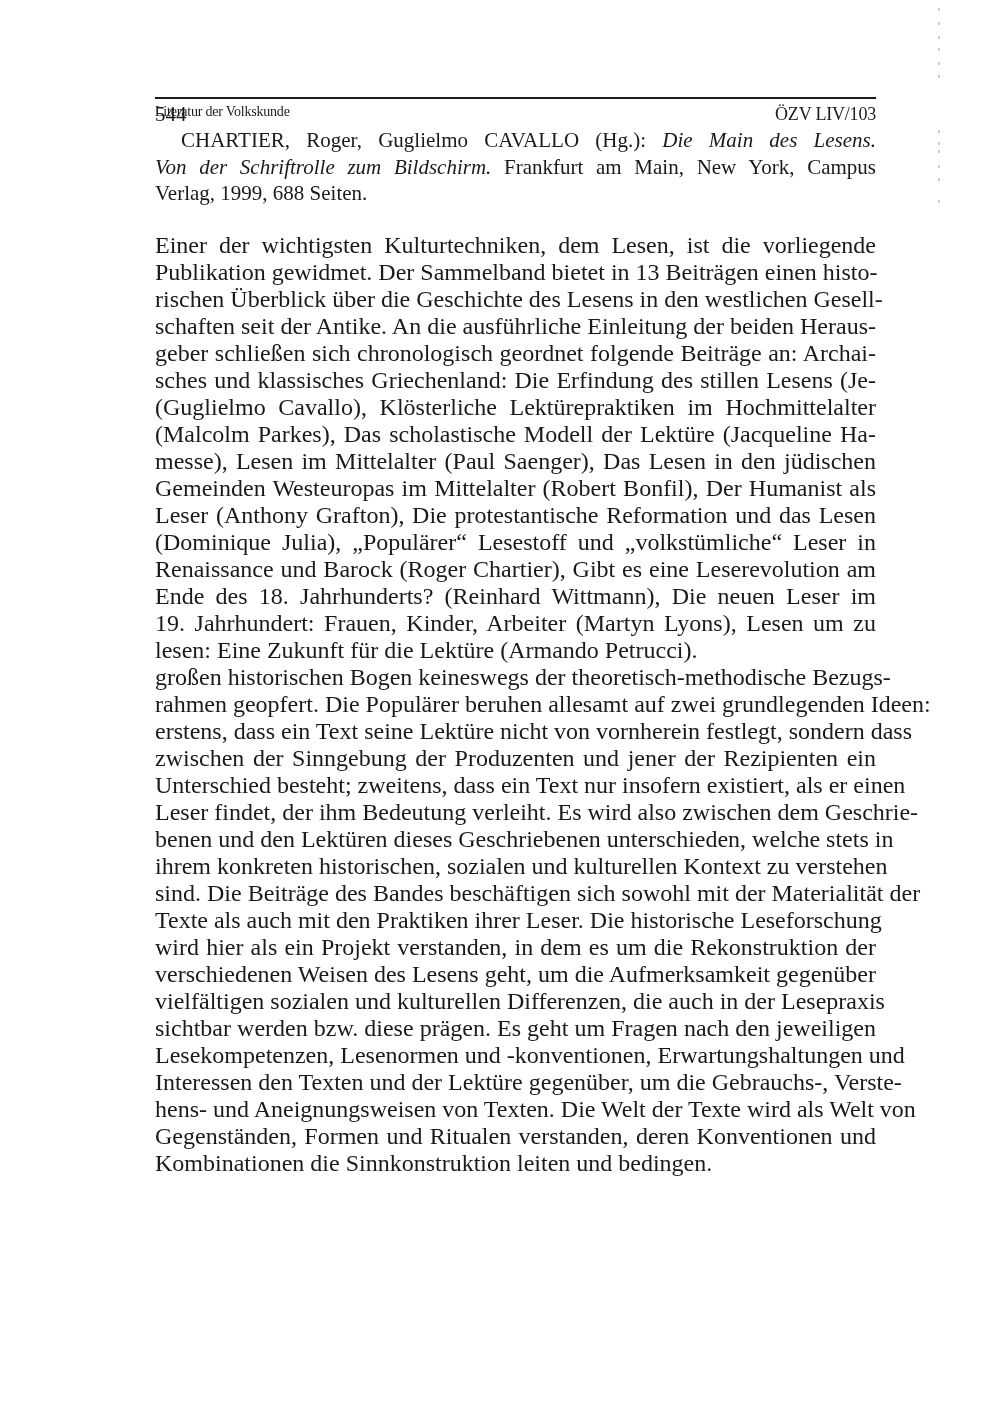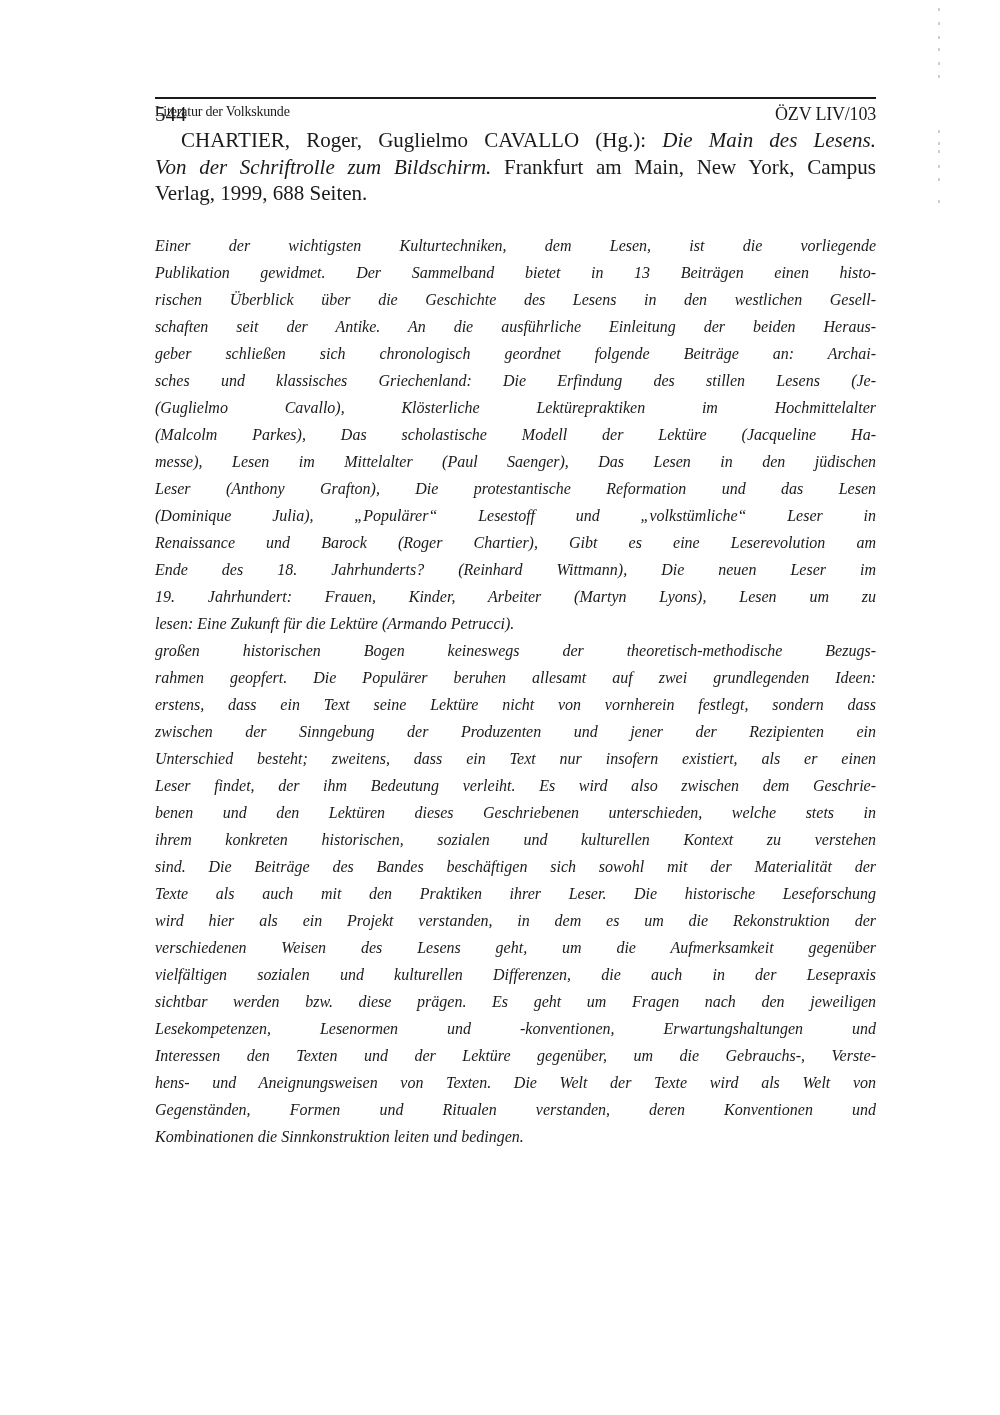--- a/index.html
+++ b/index.html
@@ -65,23 +65,22 @@
       left: 0;
       width: 721px;
       font-size: 21px;
       line-height: 26.5px;
     }
     .body-text {
       position: absolute;
       top: 232px;
       left: 0;
       width: 721px;
-      font-size: 16px;
+      font-size: 24px;
       line-height: 27px;
-      font-style: italic;
     }
     .line {
       display: block;
       white-space: nowrap;
       text-align: justify;
       text-align-last: justify;
       height: 27px;
     }
     .citation .line { height: 26.5px; }
     .line.last {
@@ -131,20 +130,21 @@
     <div>
       <span class="line">Einer der wichtigsten Kulturtechniken, dem Lesen, ist die vorliegende</span>
       <span class="line">Publikation gewidmet. Der Sammelband bietet in 13 Beiträgen einen histo-</span>
       <span class="line">rischen Überblick über die Geschichte des Lesens in den westlichen Gesell-</span>
       <span class="line">schaften seit der Antike. An die ausführliche Einleitung der beiden Heraus-</span>
       <span class="line">geber schließen sich chronologisch geordnet folgende Beiträge an: Archai-</span>
       <span class="line">sches und klassisches Griechenland: Die Erfindung des stillen Lesens (Je-</span>
       <span class="line">(Guglielmo Cavallo), Klösterliche Lektürepraktiken im Hochmittelalter</span>
       <span class="line">(Malcolm Parkes), Das scholastische Modell der Lektüre (Jacqueline Ha-</span>
       <span class="line">messe), Lesen im Mittelalter (Paul Saenger), Das Lesen in den jüdischen</span>
+      <span class="line">Gemeinden Westeuropas im Mittelalter (Robert Bonfil), Der Humanist als</span>
       <span class="line">Leser (Anthony Grafton), Die protestantische Reformation und das Lesen</span>
       <span class="line">(Dominique Julia), „Populärer“ Lesestoff und „volkstümliche“ Leser in</span>
       <span class="line">Renaissance und Barock (Roger Chartier), Gibt es eine Leserevolution am</span>
       <span class="line">Ende des 18. Jahrhunderts? (Reinhard Wittmann), Die neuen Leser im</span>
       <span class="line">19. Jahrhundert: Frauen, Kinder, Arbeiter (Martyn Lyons), Lesen um zu</span>
       <span class="line last">lesen: Eine Zukunft für die Lektüre (Armando Petrucci).</span>
     </div>
     <div>
       <span class="line">großen historischen Bogen keineswegs der theoretisch-methodische Bezugs-</span>
       <span class="line">rahmen geopfert. Die Populärer beruhen allesamt auf zwei grundlegenden Ideen:</span>

